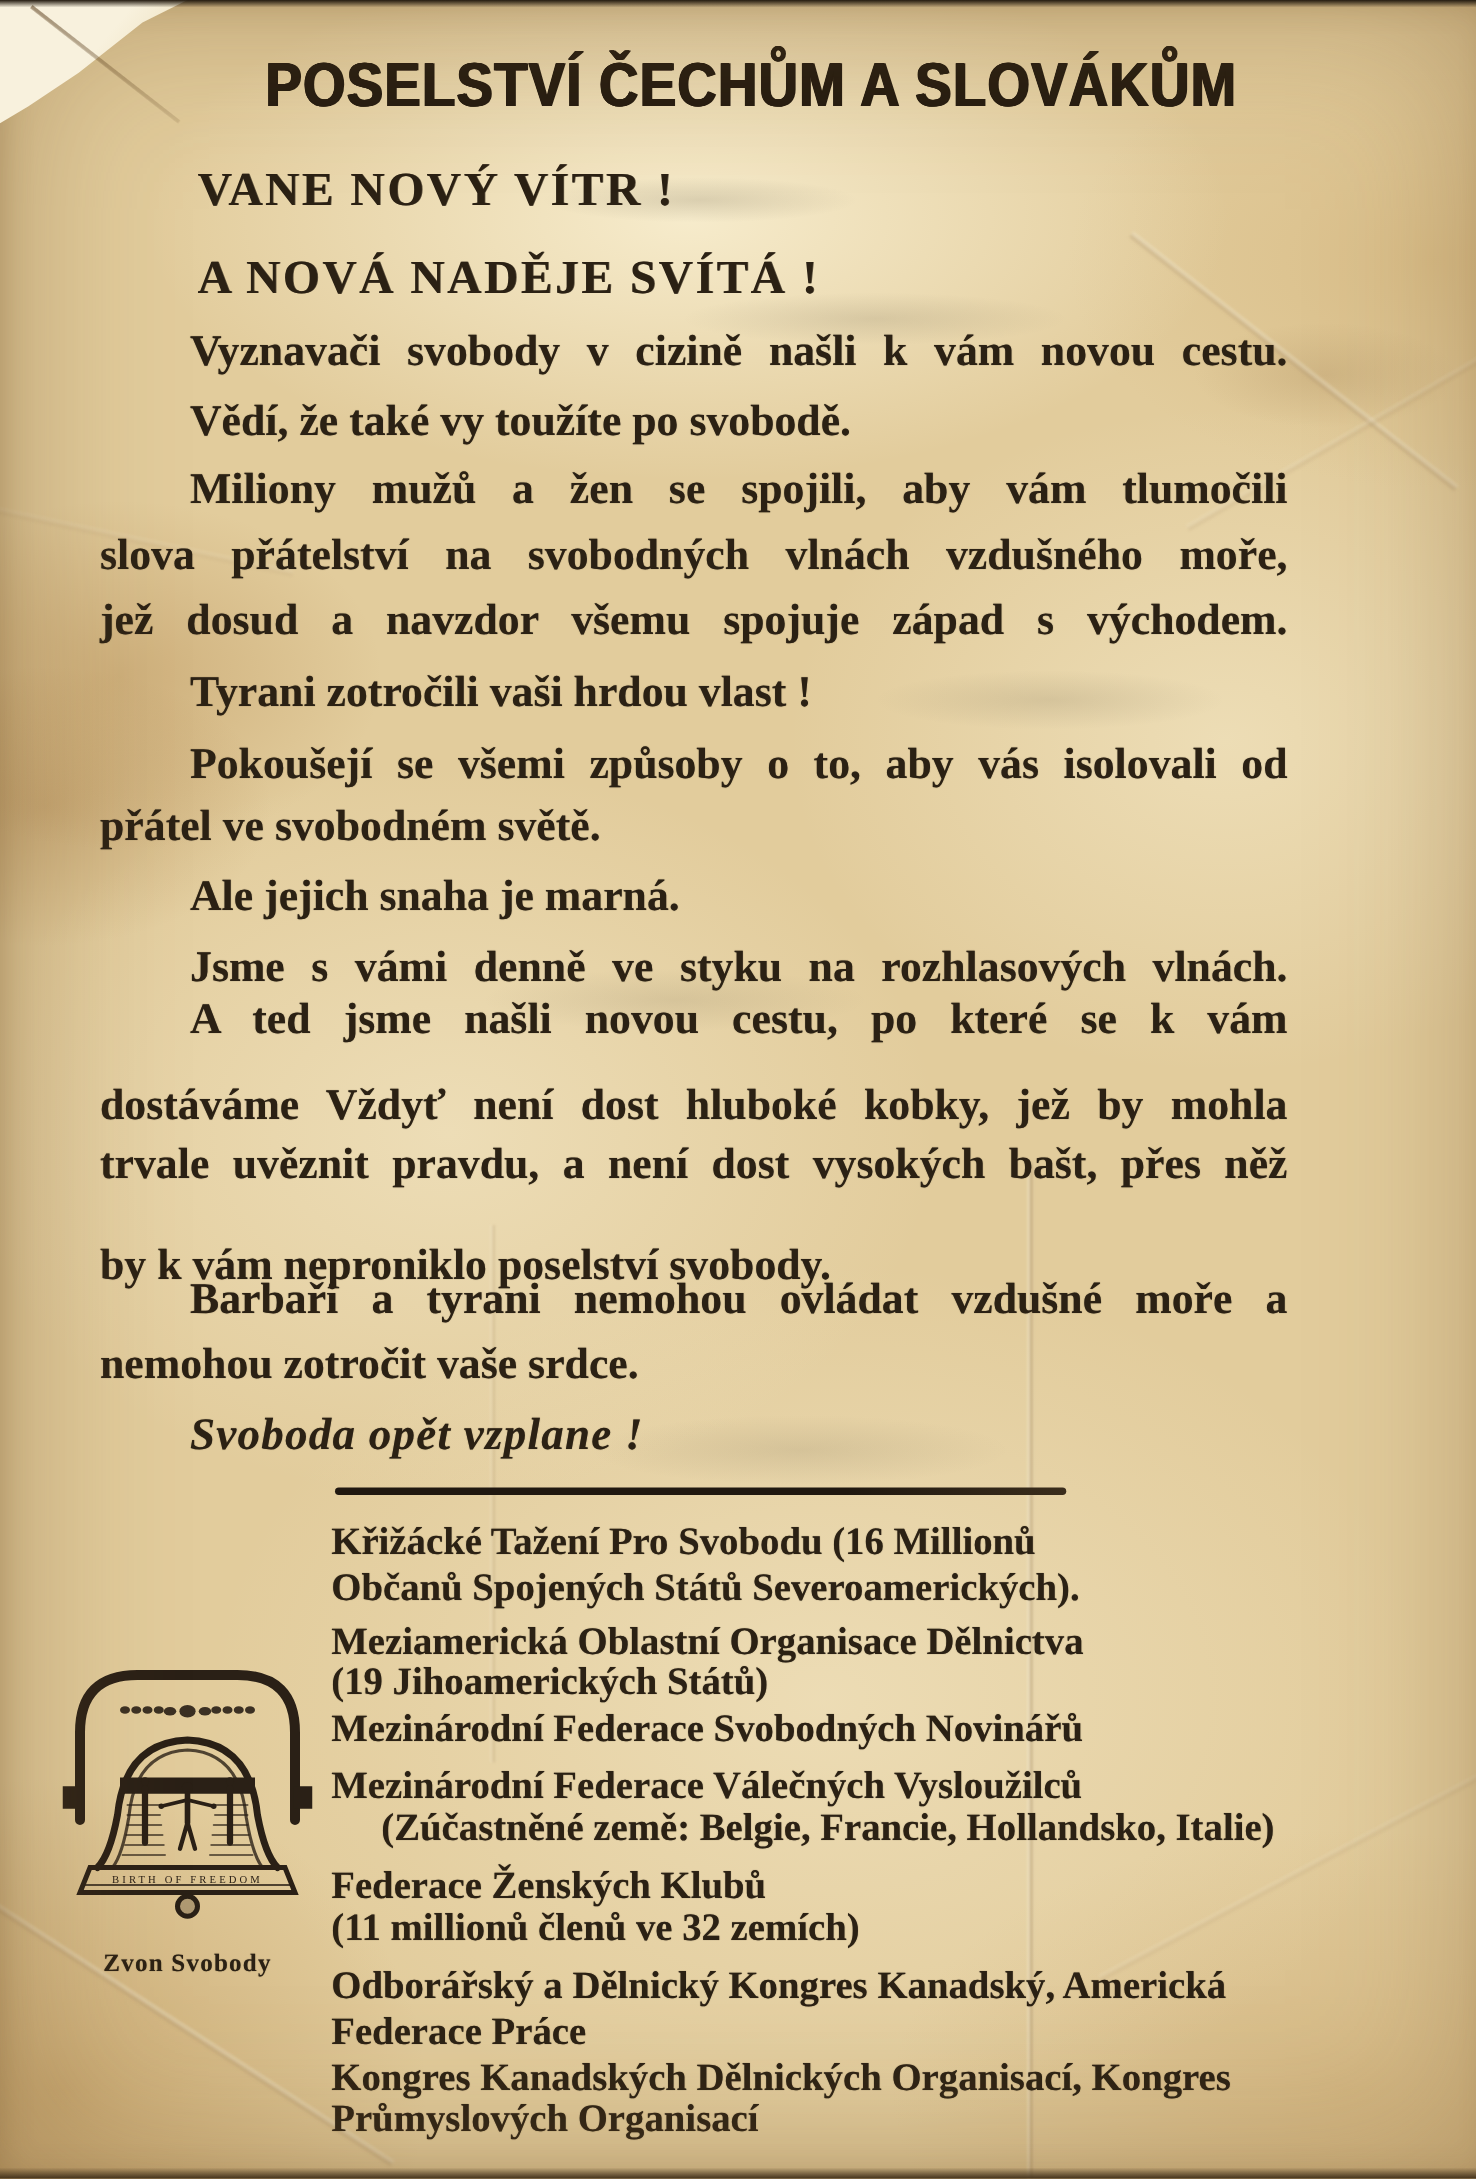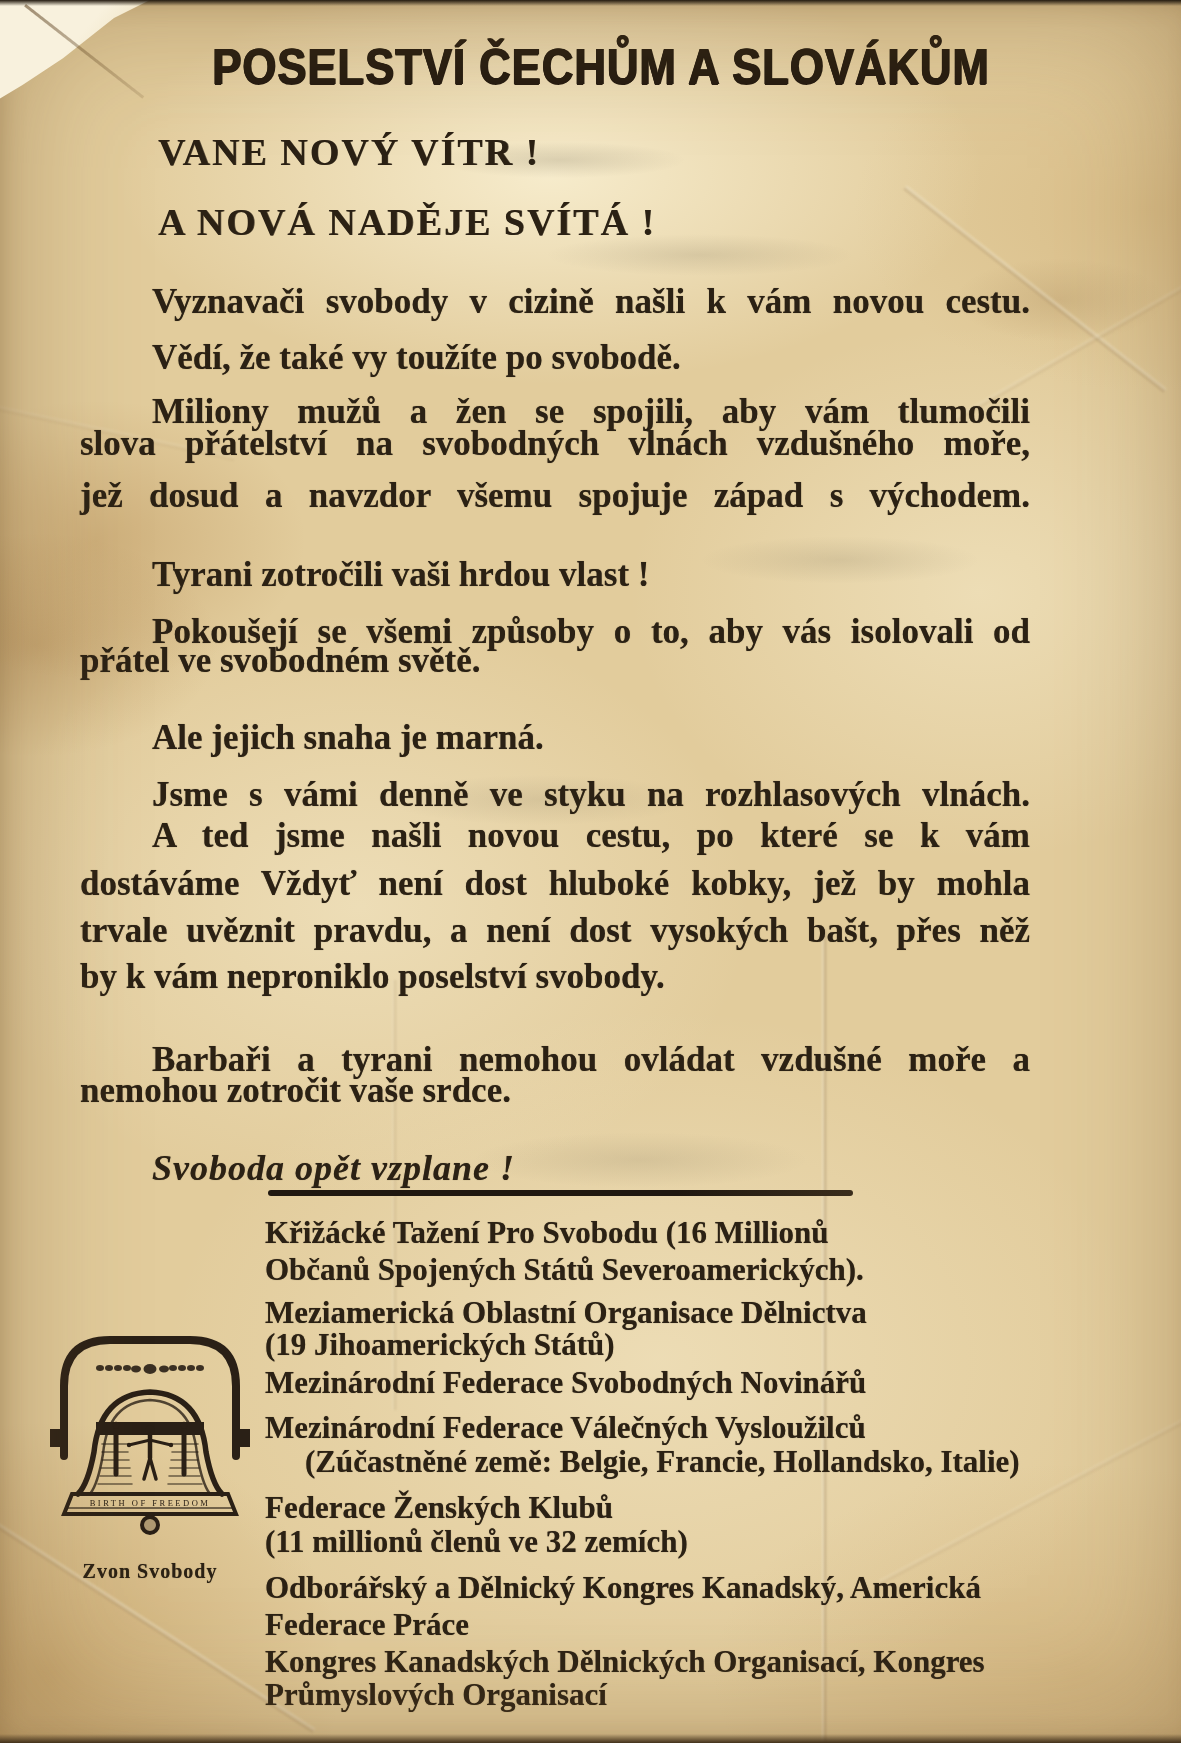--- a/index.html
+++ b/index.html
@@ -71,25 +71,25 @@
   .headline{position:absolute;left:158px;z-index:10;white-space:nowrap;
     font-size:38px;font-weight:700;letter-spacing:2px;color:#2b2114;
     text-shadow:.6px 0 rgba(43,33,20,.7);}
   .hl0{top:130px;}
   .hl1{top:200px;}
 
   .body-line{position:absolute;left:80px;width:950px;z-index:10;
     font-size:35px;font-weight:700;line-height:42px;white-space:nowrap;
     text-shadow:0 0 .8px rgba(43,33,20,.6);}
   .body-line.just{white-space:normal;text-align:justify;text-align-last:justify;}
-  .body-line.indent{text-indent:72px;margin-top:21px;}
+  .body-line.indent{text-indent:72px;}
   .slogan{font-style:italic;letter-spacing:1px;font-size:36px;}
   .b0{top:260px;} .b1{top:316px;} .b2{top:370px;} .b3{top:423px;} .b4{top:475px;}
   .b5{top:533px;} .b6{top:590px;} .b7{top:640px;} .b8{top:696px;} .b9{top:753px;}
-  .b10{top:794px;} .b11{top:863px;} .b12{top:910px;} .b13{top:956px;} .b14{top:1018px;}
+  .b10{top:794px;} .b11{top:863px;} .b12{top:910px;} .b13{top:991px;} .b14{top:1018px;}
   .b15{top:1070px;} .b16{top:1126px;}
 
   .rule{position:absolute;left:268px;top:1190px;width:585px;height:6px;z-index:10;
     background:linear-gradient(to right,#201810 70%,#3a2d1c);border-radius:3px;}
 
   .org-line{position:absolute;left:265px;z-index:10;white-space:nowrap;
     font-size:31px;font-weight:700;line-height:38px;
     text-shadow:0 0 .8px rgba(43,33,20,.6);}
   .o0{top:1214px;} .o1{top:1251px;} .o2{top:1294px;} .o3{top:1326px;}
   .o4{top:1364px;} .o5{top:1409px;} .o6{top:1443px;margin-left:40px;} .o7{top:1489px;}

